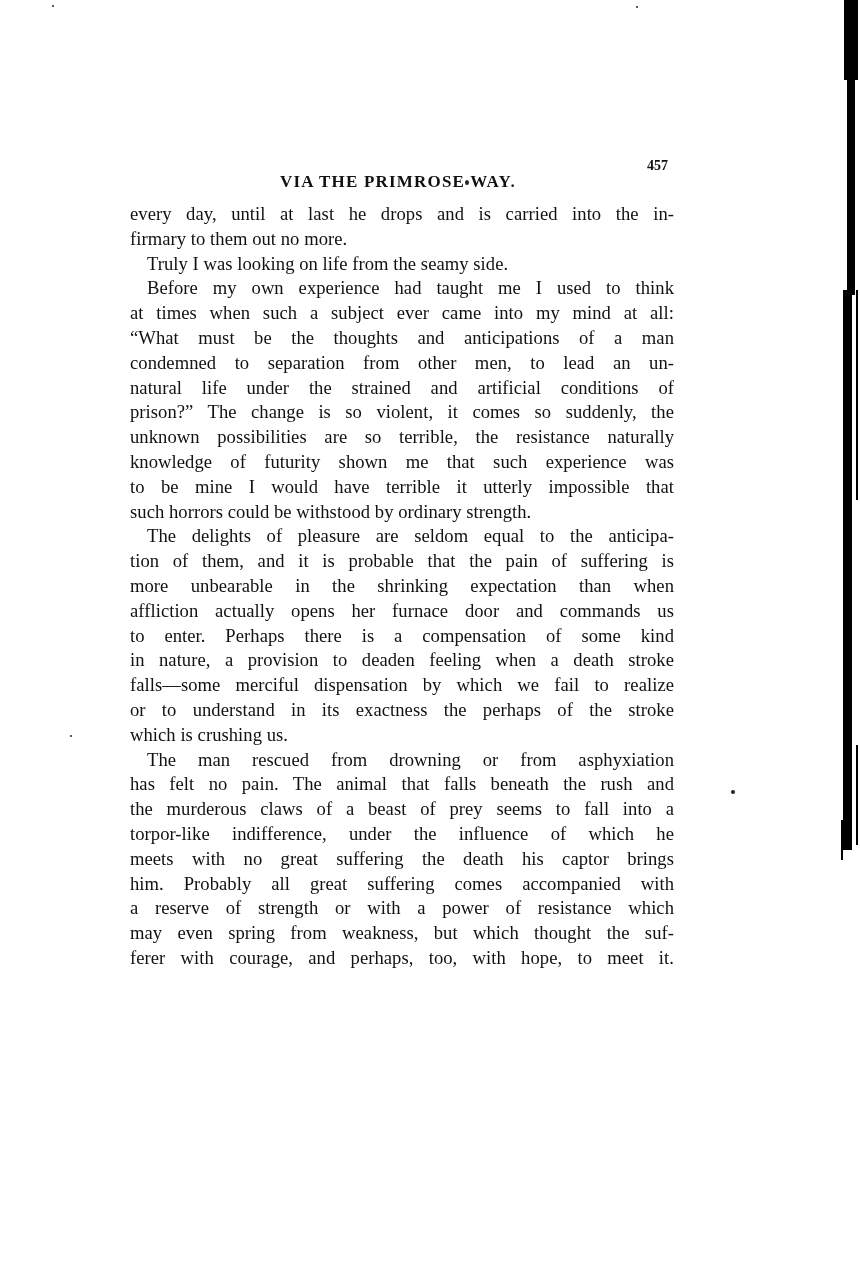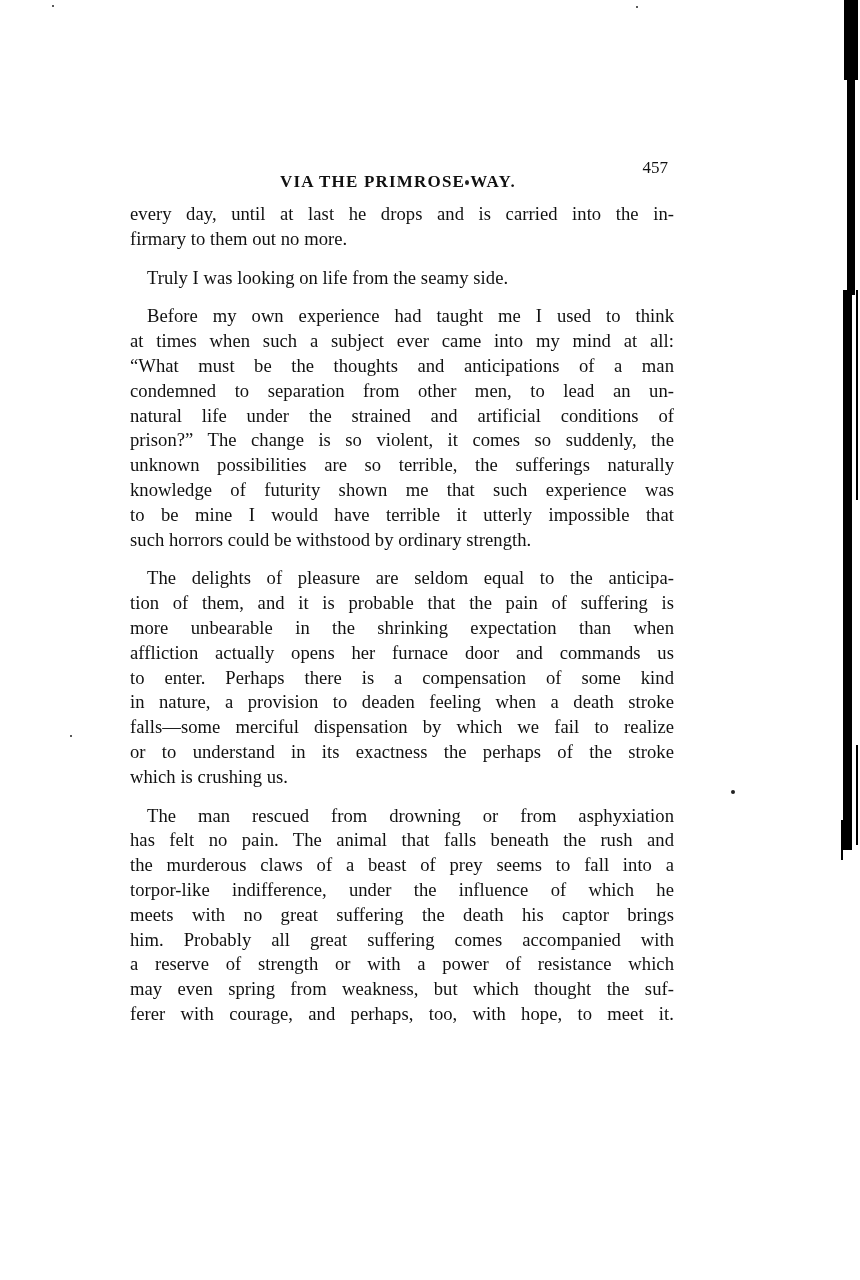--- a/index.html
+++ b/index.html
@@ -34,41 +34,40 @@
       font-size: 17px;
       font-weight: bold;
       letter-spacing: 1.2px;
       font-variant: small-caps;
       text-transform: uppercase;
     }
     .page-number {
       position: absolute;
       right: 22px;
       top: -2px;
-      font-size: 17px;
-      font-weight: normal;
+      font-size: 14px;
+      font-weight: bold;
     }
     .body-text {
       position: absolute;
       left: 130px;
       top: 202px;
       width: 544px;
     }
     .line {
       height: 24.8px;
       line-height: 24.8px;
       font-size: 18.6px;
       white-space: nowrap;
       text-align: justify;
       text-align-last: justify;
       letter-spacing: 0.05px;
     }
     .line.indent {
       padding-left: 17px;
-      margin-top: 14px;
     }
     .line.last {
       text-align-last: left;
     }
     .scan-bar {
       position: absolute;
       background: #000000;
     }
     .scan-thin {
       position: absolute;
@@ -96,21 +95,21 @@
     <div class="line last">firmary to them out no more.</div>
 
     <div class="line indent last">Truly I was looking on life from the seamy side.</div>
 
     <div class="line indent">Before my own experience had taught me I used to think</div>
     <div class="line">at times when such a subject ever came into my mind at all:</div>
     <div class="line">“What must be the thoughts and anticipations of a man</div>
     <div class="line">condemned to separation from other men, to lead an un-</div>
     <div class="line">natural life under the strained and artificial conditions of</div>
     <div class="line">prison?”  The change is so violent, it comes so suddenly, the</div>
-    <div class="line">unknown possibilities are so terrible, the sufferings naturally</div>
+    <div class="line">unknown possibilities are so terrible, the resistance naturally</div>
     <div class="line">knowledge of futurity shown me that such experience was</div>
     <div class="line">to be mine I would have terrible it utterly impossible that</div>
     <div class="line last">such horrors could be withstood by ordinary strength.</div>
 
     <div class="line indent">The delights of pleasure are seldom equal to the anticipa-</div>
     <div class="line">tion of them, and it is probable that the pain of suffering is</div>
     <div class="line">more unbearable in the shrinking expectation than when</div>
     <div class="line">affliction actually opens her furnace door and commands us</div>
     <div class="line">to enter.  Perhaps there is a compensation of some kind</div>
     <div class="line">in nature, a provision to deaden feeling when a death stroke</div>

